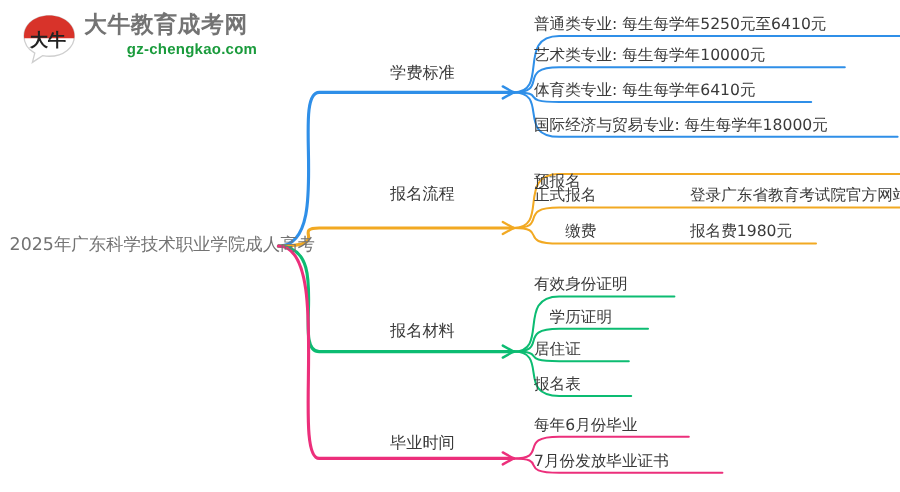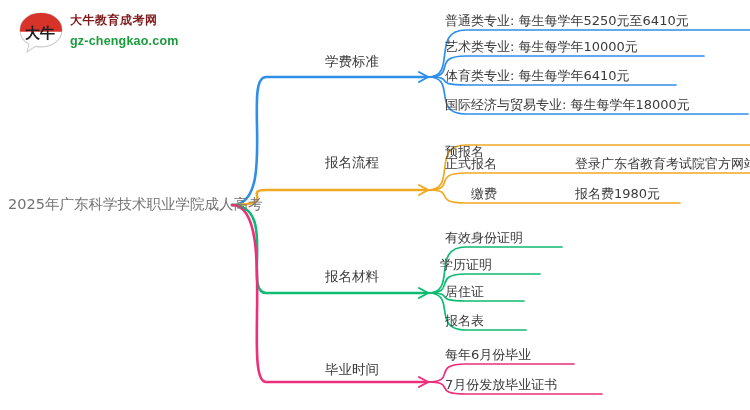--- a/index.html
+++ b/index.html
@@ -37,36 +37,37 @@
     height: 44px;
   }
   #logo-text {
     position: absolute;
     left: 52px;
     top: 2px;
     width: 180px;
     height: 44px;
   }
   .logo-cn {
-    font-family: Liberation Mono, monospace;
-    font-size: 12px;
+    font-family: Liberation Serif, serif;
+    font-size: 19px;
     font-weight: bold;
-    color: #7f1d1d;
+    color: #737373;
     letter-spacing: 0.5px;
     line-height: 23px;
     white-space: nowrap;
   }
   .logo-en {
     font-family: "Liberation Sans", sans-serif;
     font-size: 12.5px;
     font-weight: bold;
     color: #1a9b3c;
     letter-spacing: 0.2px;
     line-height: 16px;
     white-space: nowrap;
+    text-align: center;
   }
 
   
   #labels {
     position: absolute;
     left: 0;
     top: 0;
     width: 750px;
     height: 410px;
   }
@@ -190,21 +191,21 @@
       <div class="node-text leaf-label" style="left: 445px; top: 69px;">体育类专业: 每生每学年6410元</div>
       <div class="node-text leaf-label" style="left: 445px; top: 98px;">国际经济与贸易专业: 每生每学年18000元</div>
       <div class="node-text branch-label" style="left: 325px; top: 156px;">报名流程</div>
       <div class="node-text leaf-label" style="left: 445px; top: 129px; margin-top: 16px;">预报名</div>
       <div class="node-text leaf-label" style="left: 445px; top: 157px;">正式报名</div>
       <div class="node-text leaf-col2" style="left: 575px; top: 157px;">登录广东省教育考试院官方网站</div>
       <div class="node-text leaf-label" style="left: 445px; top: 187px; margin-left: 26px;">缴费</div>
       <div class="node-text leaf-col2" style="left: 575px; top: 187px;">报名费1980元</div>
       <div class="node-text branch-label" style="left: 325px; top: 270px;">报名材料</div>
       <div class="node-text leaf-label" style="left: 445px; top: 231px;">有效身份证明</div>
-      <div class="node-text leaf-label" style="left: 440px; top: 258px;">学历证明</div>
+      <div class="node-text leaf-label" style="left: 458px; top: 258px;">学历证明</div>
       <div class="node-text leaf-label" style="left: 445px; top: 285px;">居住证</div>
       <div class="node-text leaf-label" style="left: 445px; top: 314px;">报名表</div>
       <div class="node-text branch-label" style="left: 325px; top: 363px;">毕业时间</div>
       <div class="node-text leaf-label" style="left: 445px; top: 348px;">每年6月份毕业</div>
       <div class="node-text leaf-label" style="left: 445px; top: 378px;">7月份发放毕业证书</div>
     </div>
 
 </div>
 
 </body></html>

